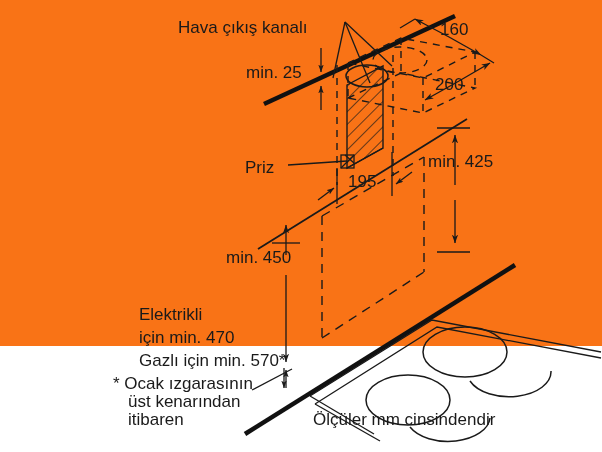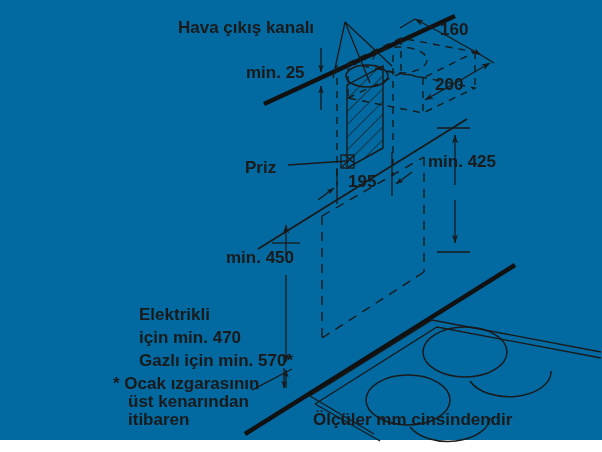--- a/index.html
+++ b/index.html
@@ -9,23 +9,22 @@
   }
   body {
     width: 602px;
     height: 452px;
     overflow: hidden;
     font-family: "Liberation Sans", sans-serif;
   }
   #diagram-root {
     position: relative;
     width: 602px;
-    height: 440px;
-    background: #0369a1;
-    font-weight: bold;
+    height: 346px;
+    background: #f97316;
   }
   svg.dwg {
     position: absolute;
     top: 0;
     left: 0;
     width: 602px;
     height: 452px;
     display: block;
   }
   .lbl {

